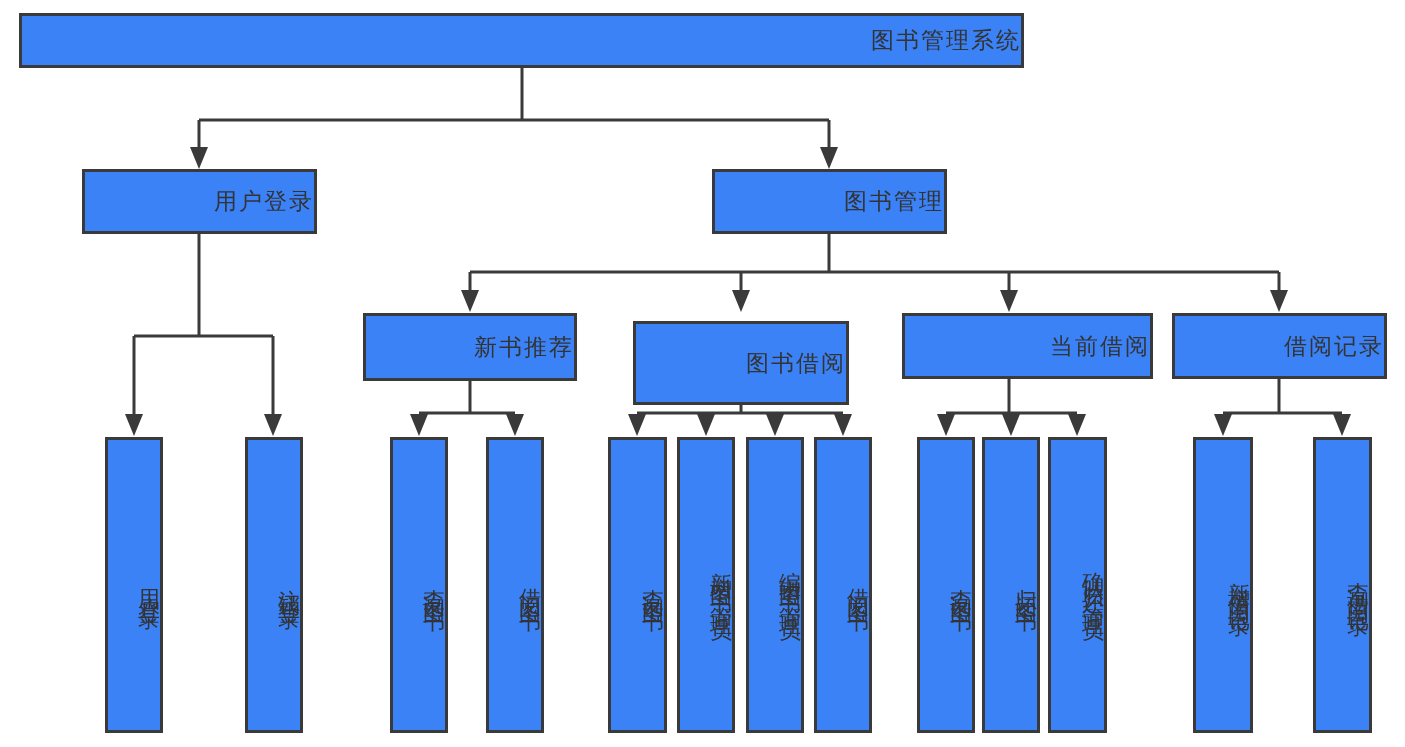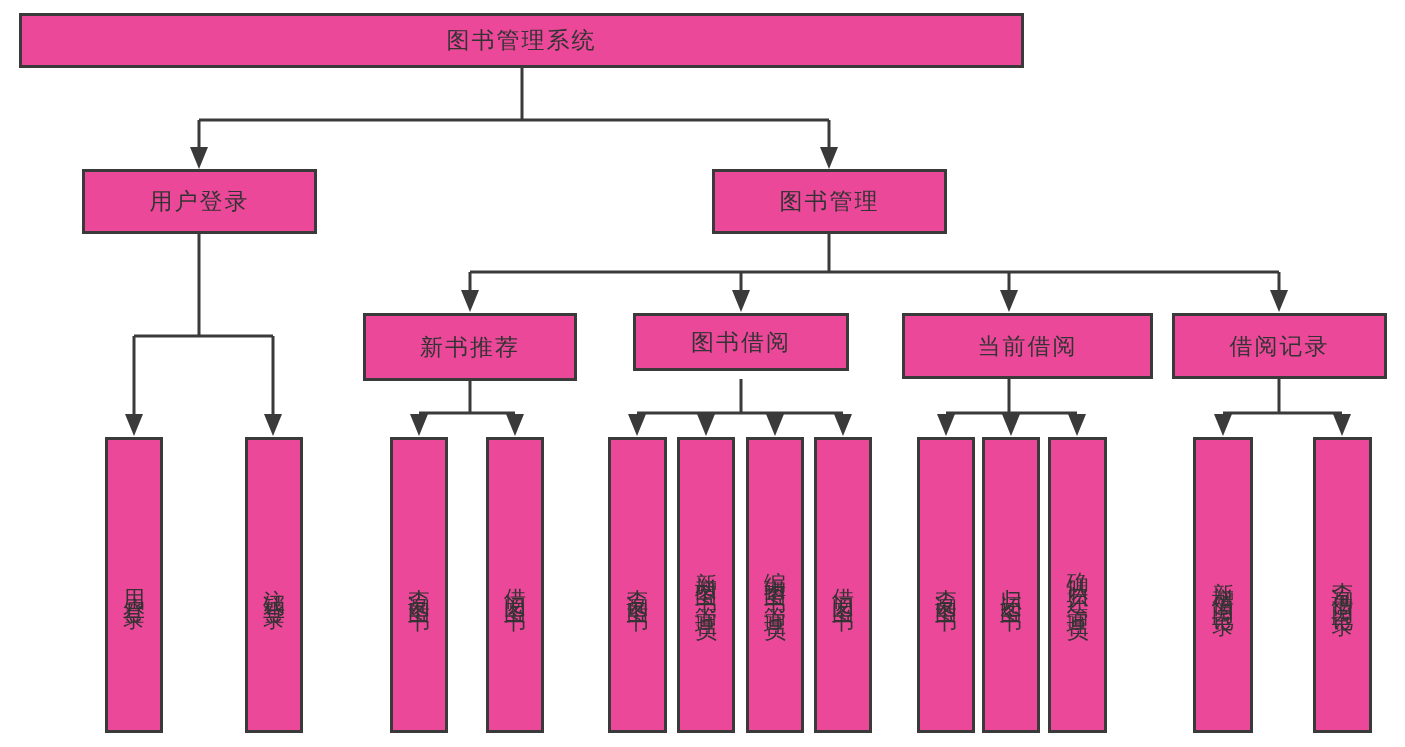--- a/index.html
+++ b/index.html
@@ -14,25 +14,25 @@
   .canvas svg { position: absolute; left: 0; top: 0; }
   .ln path {
     stroke: var(--color-line, #3a3a3a);
     stroke-width: 3;
     fill: none;
   }
   .ar polygon { fill: var(--color-line, #3a3a3a); }
   .box {
     position: absolute;
     box-sizing: border-box;
-    background: #ec4899;
+    background: #3b82f6;
     border: 3px solid var(--color-line, #3a3a3a);
     display: flex;
     align-items: center;
-    justify-content: center;
+    justify-content: flex-end;
   }
   .hl {
     font-size: 23px;
     letter-spacing: 2px;
     color: var(--color-text, #333333);
     white-space: nowrap;
   }
   .vl {
     writing-mode: vertical-rl;
     text-orientation: mixed;
@@ -106,21 +106,21 @@
   <div class="box" style="left:82px;top:169px;width:235px;height:65px">
     <span class="hl">用户登录</span>
   </div>
   <div class="box" style="left:712px;top:169px;width:235px;height:65px">
     <span class="hl">图书管理</span>
   </div>
 
   <div class="box" style="left:363px;top:313px;width:214px;height:68px">
     <span class="hl">新书推荐</span>
   </div>
-  <div class="box" style="left:633px;top:313px;width:216px;height:58px">
+  <div class="box" style="left:633px;top:321px;width:216px;height:84px">
     <span class="hl">图书借阅</span>
   </div>
   <div class="box" style="left:902px;top:313px;width:251px;height:66px">
     <span class="hl">当前借阅</span>
   </div>
   <div class="box" style="left:1172px;top:313px;width:215px;height:66px">
     <span class="hl">借阅记录</span>
   </div>
 
   <div class="box" style="left:105px;top:437px;width:58px;height:296px">

